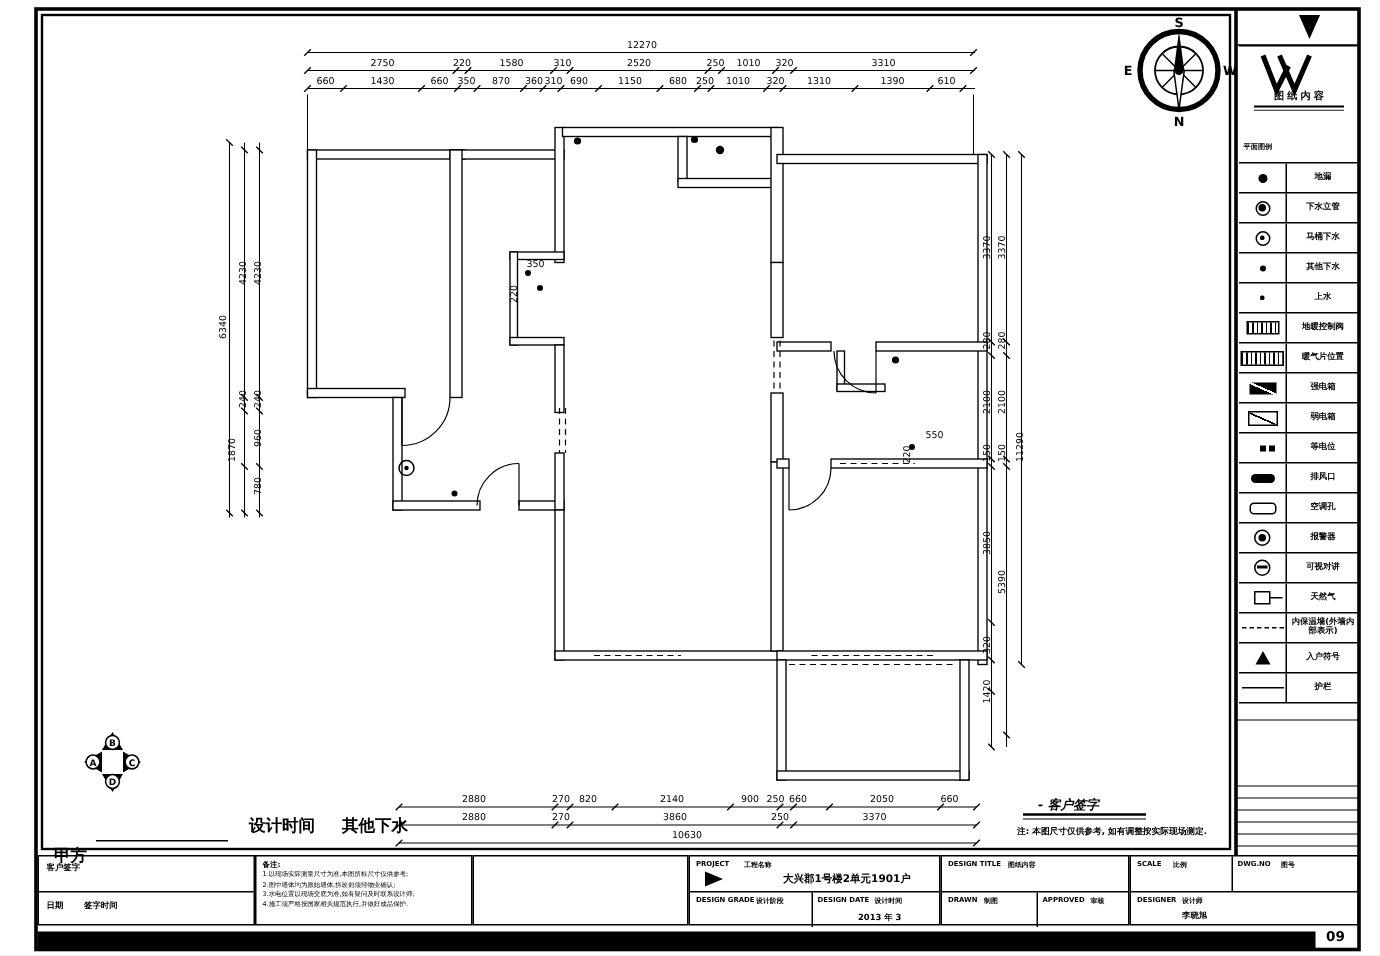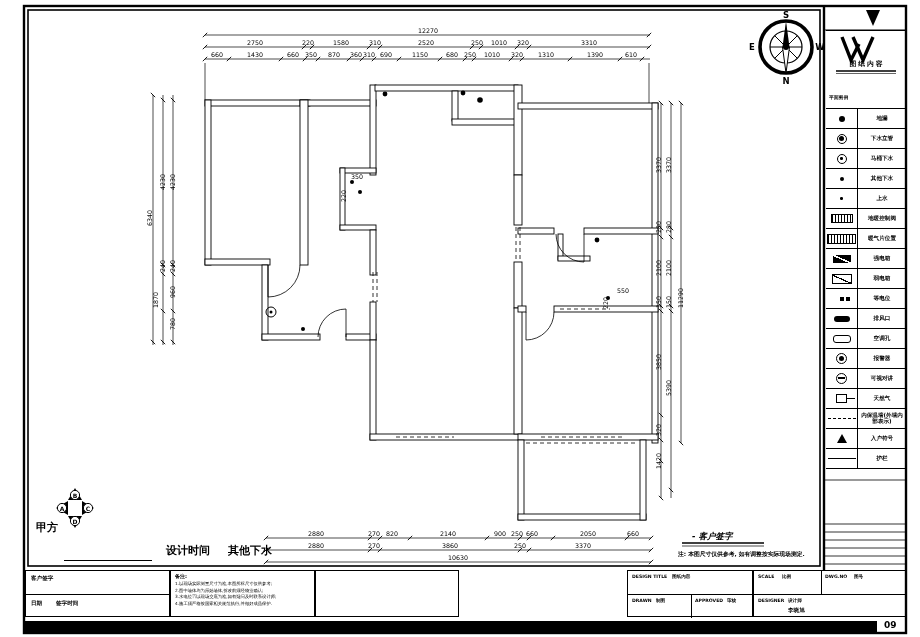--- a/index.html
+++ b/index.html
@@ -474,21 +474,21 @@
         <div class="lg-lab">入户符号</div>
       </div>
       <div class="lg-row">
         <div class="lg-sym">
           <span class="s-railing"></span>
         </div>
         <div class="lg-lab">护栏</div>
       </div>
     </div>
 
-  <span class="stamp-txt" style="left:36px;top:520px">甲方</span>
+  <span class="stamp-txt" style="left:36px;top:563px">甲方</span>
   <div class="abs" style="left:64px;top:560px;width:88px;border-top:1.6px solid #000"></div>
   <span class="stamp-txt" style="left:166px;top:543px">设计时间</span>
   <span class="stamp-txt" style="left:228px;top:543px">其他下水</span>
 
   <div id="plan-title" style="left:692px;top:531px">- 客户签字</div>
   <div id="plan-note" style="left:678px;top:550px">注: 本图尺寸仅供参考, 如有调整按实际现场测定.</div>
 
   <div class="tb-cell" style="left:25px;top:570px;width:145px;height:47px">
     <div class="abs" style="left:0;top:23px;width:100%;border-top:1px solid #000"></div>
     <span class="cn6 abs" style="left:5px;top:4px">客户签字</span>
@@ -501,20 +501,33 @@
     <div id="remark-lines" class="abs" style="left:4px;top:10px">
         <div>1.以现场实际测量尺寸为准,本图所标尺寸仅供参考;</div>
         <div>2.图中墙体均为原始墙体,拆改前须经物业确认;</div>
         <div>3.水电位置以现场交底为准,如有疑问及时联系设计师;</div>
         <div>4.施工须严格按国家相关规范执行,并做好成品保护.</div>
       </div>
   </div>
 
   <div class="tb-cell" style="left:315px;top:570px;width:144px;height:47px"></div>
 
+  <div class="tb-cell" style="left:459px;top:570px;width:168px;height:47px">
+    <div class="abs" style="left:0;top:23px;width:100%;border-top:1px solid #000"></div>
+    <span class="en abs" style="left:4px;top:3px">PROJECT</span>
+    <span class="en abs" style="left:36px;top:3px">工程名称</span>
+    <div class="arrow-right" style="left:10px;top:10px"></div>
+    <span class="cn7 abs" style="left:62px;top:10px">大兴郡1号楼2单元1901户</span>
+    <div class="abs" style="left:81px;top:24px;height:23px;border-left:1px solid #000"></div>
+    <span class="en abs" style="left:4px;top:27px">DESIGN GRADE</span>
+    <span class="en abs" style="left:44px;top:27px">设计阶段</span>
+    <span class="en abs" style="left:85px;top:27px">DESIGN DATE</span>
+    <span class="en abs" style="left:123px;top:27px">设计时间</span>
+    <span class="cn6 abs" style="left:112px;top:37px">2013 年 3</span>
+  </div>
 
   <div class="tb-cell" style="left:627px;top:570px;width:126px;height:47px">
     <div class="abs" style="left:0;top:23px;width:100%;border-top:1px solid #000"></div>
     <span class="en abs" style="left:4px;top:3px">DESIGN TITLE</span>
     <span class="en abs" style="left:44px;top:3px">图纸内容</span>
     <div class="abs" style="left:63px;top:24px;height:23px;border-left:1px solid #000"></div>
     <span class="en abs" style="left:4px;top:27px">DRAWN</span>
     <span class="en abs" style="left:28px;top:27px">制图</span>
     <span class="en abs" style="left:67px;top:27px">APPROVED</span>
     <span class="en abs" style="left:99px;top:27px">审核</span>

